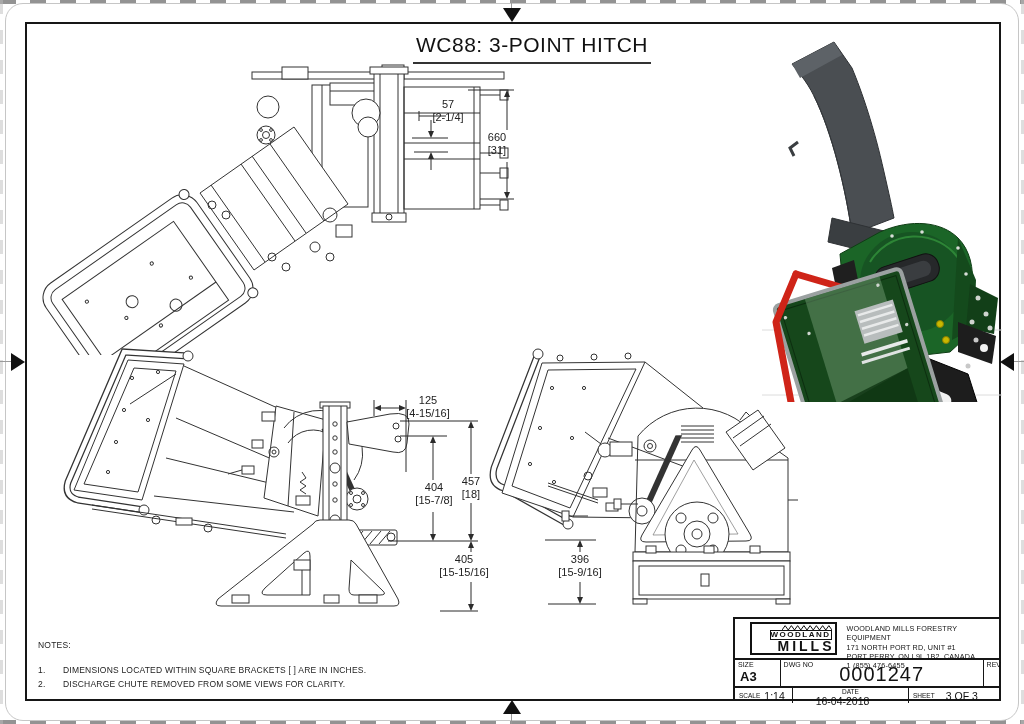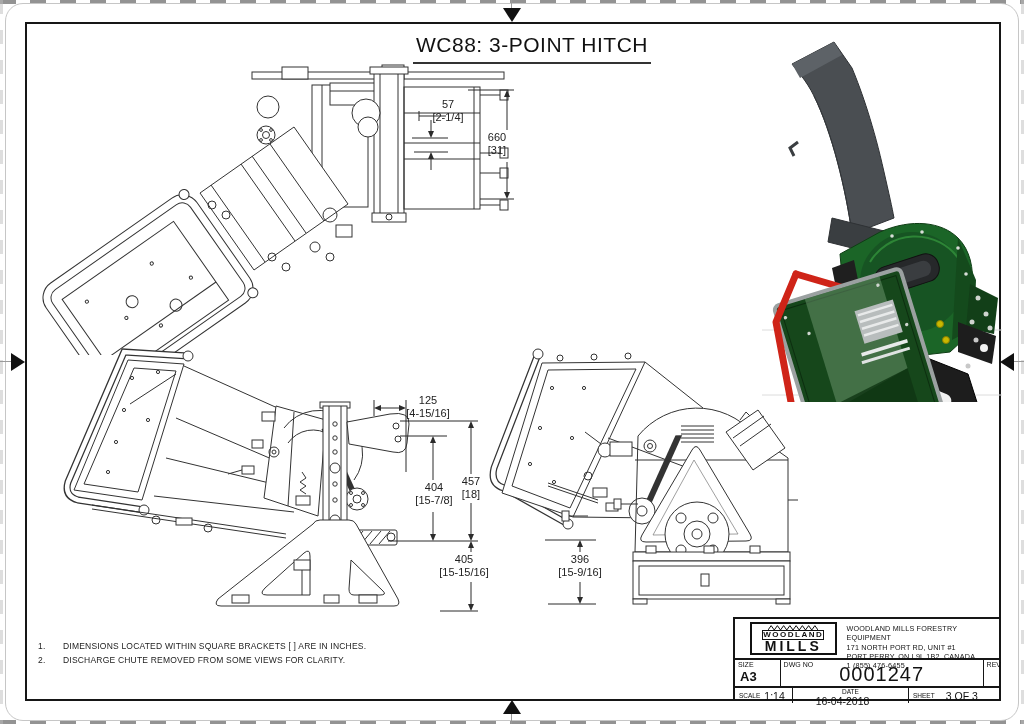--- a/index.html
+++ b/index.html
@@ -51,21 +51,21 @@
   
   .notes{position:absolute;left:38px;top:640px;font-size:8.5px;color:#222;letter-spacing:.2px;}
   .notes .hd{margin-bottom:14px;}
   .notes .row{display:flex;line-height:13.5px;}
   .notes .num{width:25px;}
   
   .tblock{position:absolute;left:733px;top:617px;width:268px;height:84px;box-sizing:border-box;
      border-top:2px solid #161616;border-left:2px solid #161616;font-size:7px;color:#111;}
   .tb-row1{height:39px;display:flex;}
   .logo{width:88px;height:33px;margin:3px 0 0 15px;border:2px solid #111;box-sizing:border-box;
-        display:flex;flex-direction:column;align-items:center;background:#fff;}
+        display:flex;flex-direction:column;align-items:flex-end;background:#fff;}
   .logo .saw{height:7px;margin:1px 3px 0 3px;}
   .logo .wm1{font-size:8px;font-weight:bold;letter-spacing:1.5px;text-align:center;border:1px solid #111;
              margin:0 3px;line-height:8px;}
   .logo .wm2{font-size:14px;font-weight:800;letter-spacing:3px;text-align:center;line-height:13px;}
   .company{margin:5px 0 0 10px;font-size:7.2px;line-height:9.3px;letter-spacing:.2px;}
   .tb-row2{height:28px;display:flex;border-top:2px solid #161616;box-sizing:border-box;}
   .cell{box-sizing:border-box;padding:1px 0 0 3px;}
   .c-size{width:46px;border-right:1px solid #161616;}
   .c-size .v{font-size:13px;font-weight:bold;margin:1px 0 0 2px;}
   .c-dwg{width:205px;border-right:1px solid #161616;position:relative;}
@@ -516,20 +516,21 @@
   <div class="dim-label" style="left:426px;top:553px;">
     <span>405</span>
     <span class="b2">[15-15/16]</span>
   </div>
   <div class="dim-label" style="left:542px;top:553px;">
     <span>396</span>
     <span class="b2">[15-9/16]</span>
   </div>
 
   <div class="notes">
+    <div class="hd">NOTES:</div>
     <div class="row">
       <span class="num">1.</span>
       <span>DIMENSIONS LOCATED WITHIN SQUARE BRACKETS [ ] ARE IN INCHES.</span>
     </div>
     <div class="row">
       <span class="num">2.</span>
       <span>DISCHARGE CHUTE REMOVED FROM SOME VIEWS FOR CLARITY.</span>
     </div>
   </div>
 

